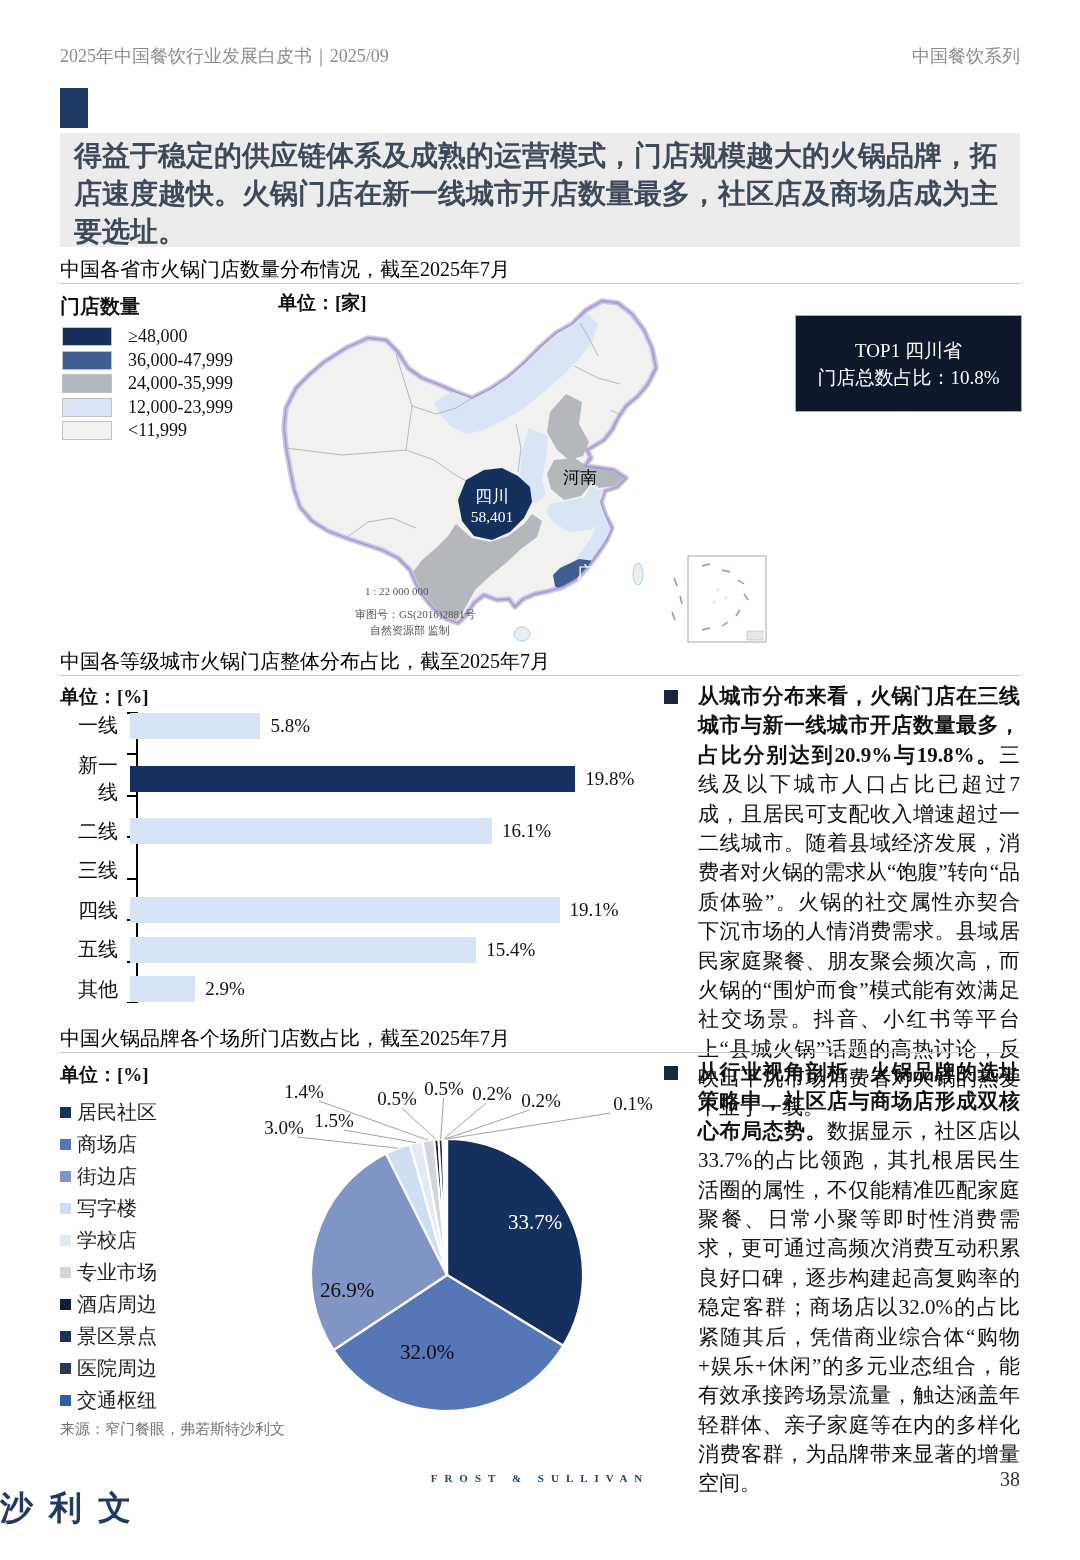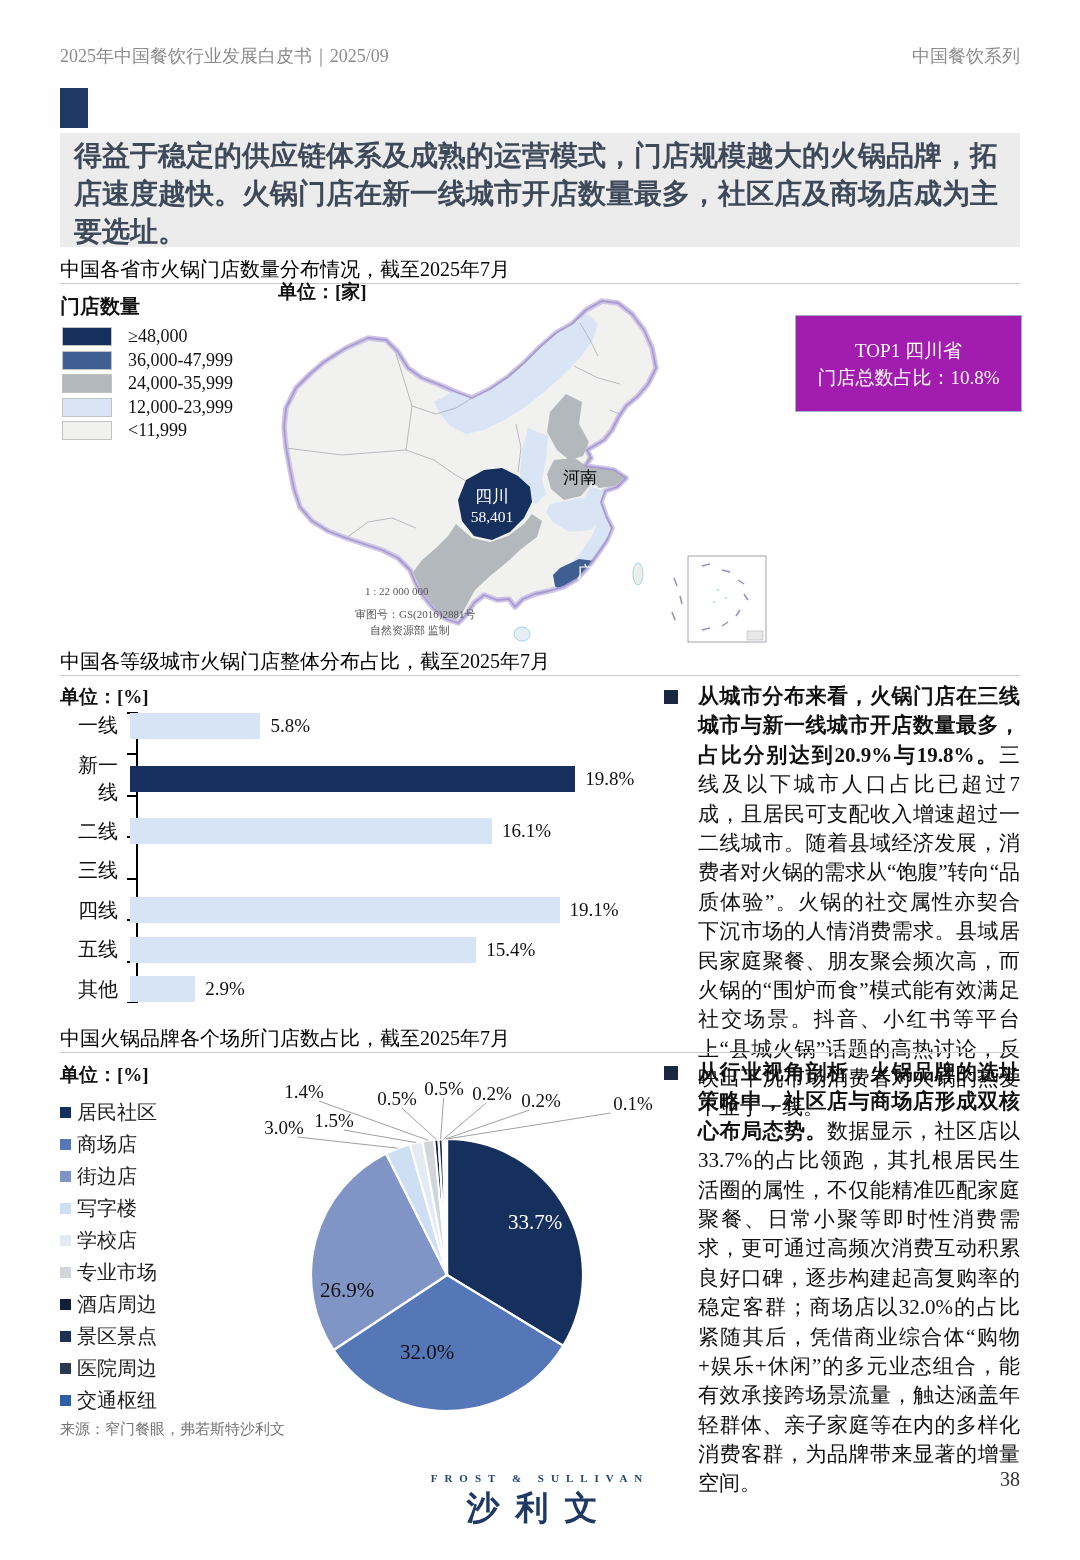--- a/index.html
+++ b/index.html
@@ -8,27 +8,27 @@
   .hdr{position:absolute;top:44px;font-size:18px;color:#8c8c8c;}
   .hdr-l{left:60px;} .hdr-r{right:60px;}
   .title-sq{position:absolute;left:60px;top:88px;width:28px;height:40px;background:#1f3864;}
   .page-title{position:absolute;left:101px;top:87px;font-size:31px;font-weight:bold;color:#2d3b52;letter-spacing:1px;}
   .intro{position:absolute;left:60px;top:133px;width:960px;height:114px;background:#ececec;
          font-size:28px;font-weight:bold;color:#3e4a5a;line-height:38px;padding:4px 14px;box-sizing:border-box;}
   .sec-title{position:absolute;left:60px;font-size:20px;color:#000;}
   .sec-rule{position:absolute;left:60px;width:960px;height:1px;background:#c9c9c9;}
   
   .map-legend-title{position:absolute;left:60px;top:293px;font-size:20px;font-weight:bold;}
-  .map-unit{position:absolute;left:278px;top:279px;font-size:19px;font-weight:bold;}
+  .map-unit{position:absolute;left:278px;top:290px;font-size:19px;font-weight:bold;}
   .map-legend{position:absolute;left:62px;top:325px;}
   .map-legend-row{display:flex;align-items:center;height:23.5px;}
   .map-swatch{width:50px;height:19px;border:1px solid #c2c2c2;box-sizing:border-box;flex:0 0 auto;}
   .map-legend-label{margin-left:16px;font-size:18px;color:#111;}
   .map-svg{position:absolute;left:270px;top:290px;}
-  .top-box{position:absolute;left:795px;width:227px;height:97px;background:#a21caf;color:#fff;
+  .top-box{position:absolute;left:795px;width:227px;height:97px;background:#0f172a;color:#fff;
            text-align:center;font-size:19px;line-height:27px;padding-top:21px;box-sizing:border-box;}
   .top-box.first{border:1px solid #9fb0c8;}
   
   .bar-unit{position:absolute;left:60px;top:684px;font-size:19px;font-weight:bold;}
   .bar-chart{position:absolute;left:60px;top:712px;width:612px;height:291px;}
   .bar-axis{position:absolute;left:76px;top:0;width:2px;height:291px;background:#000;}
   .bar-ticks{position:absolute;left:67px;top:0;width:9px;height:291px;
              background:repeating-linear-gradient(to bottom,#000 0 2px,transparent 2px 41.43px);}
   .bar-rows{position:absolute;left:0;top:0;width:100%;height:100%;display:flex;flex-direction:column;gap:12px;}
   .bar-row{flex:1;display:flex;align-items:stretch;}
@@ -44,21 +44,21 @@
   .pie-unit{position:absolute;left:60px;top:1062px;font-size:19px;font-weight:bold;}
   .pie-legend{position:absolute;left:60px;top:1096px;}
   .pie-legend-row{display:flex;align-items:center;height:32px;}
   .pie-swatch{width:11px;height:11px;flex:0 0 auto;}
   .pie-legend-label{margin-left:6px;font-size:20px;color:#222;}
   .pie-svg{position:absolute;left:240px;top:1070px;}
   
   .source{position:absolute;left:60px;top:1420px;font-size:15px;color:#737373;}
   .logo-top{position:absolute;left:0;right:0;top:1472px;text-align:center;font-size:11px;letter-spacing:7px;
             color:#23456e;font-weight:bold;}
-  .logo-main{position:absolute;left:0;right:0;top:1486px;text-align:center;font-size:33px;font-weight:bold;
+  .logo-main{position:absolute;left:0;right:0;top:1486px;text-align:left;font-size:33px;font-weight:bold;
              letter-spacing:16px;color:#1f3864;font-family:"Liberation Sans","DejaVu Sans",sans-serif;}
   .page-num{position:absolute;right:60px;top:1468px;font-size:20px;color:#333;}
   svg text{font-family:"Liberation Serif","DejaVu Serif",serif;}
 </style>
 </head>
 <body>
 
 <div class="page">
 
   <div class="hdr hdr-l">2025年中国餐饮行业发展白皮书｜2025/09</div>

